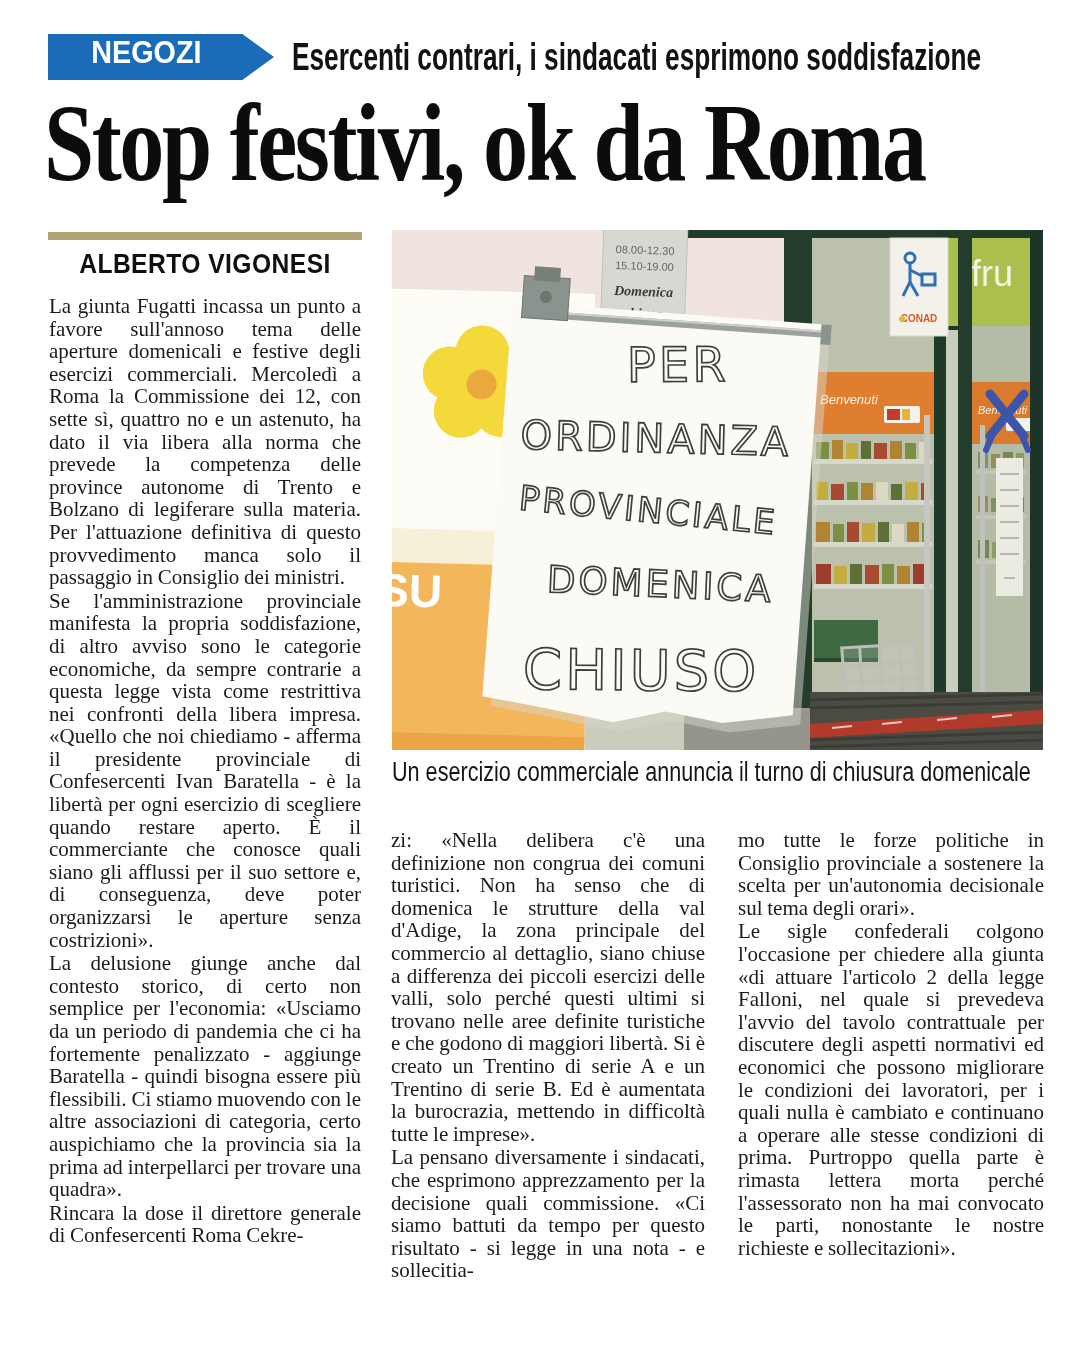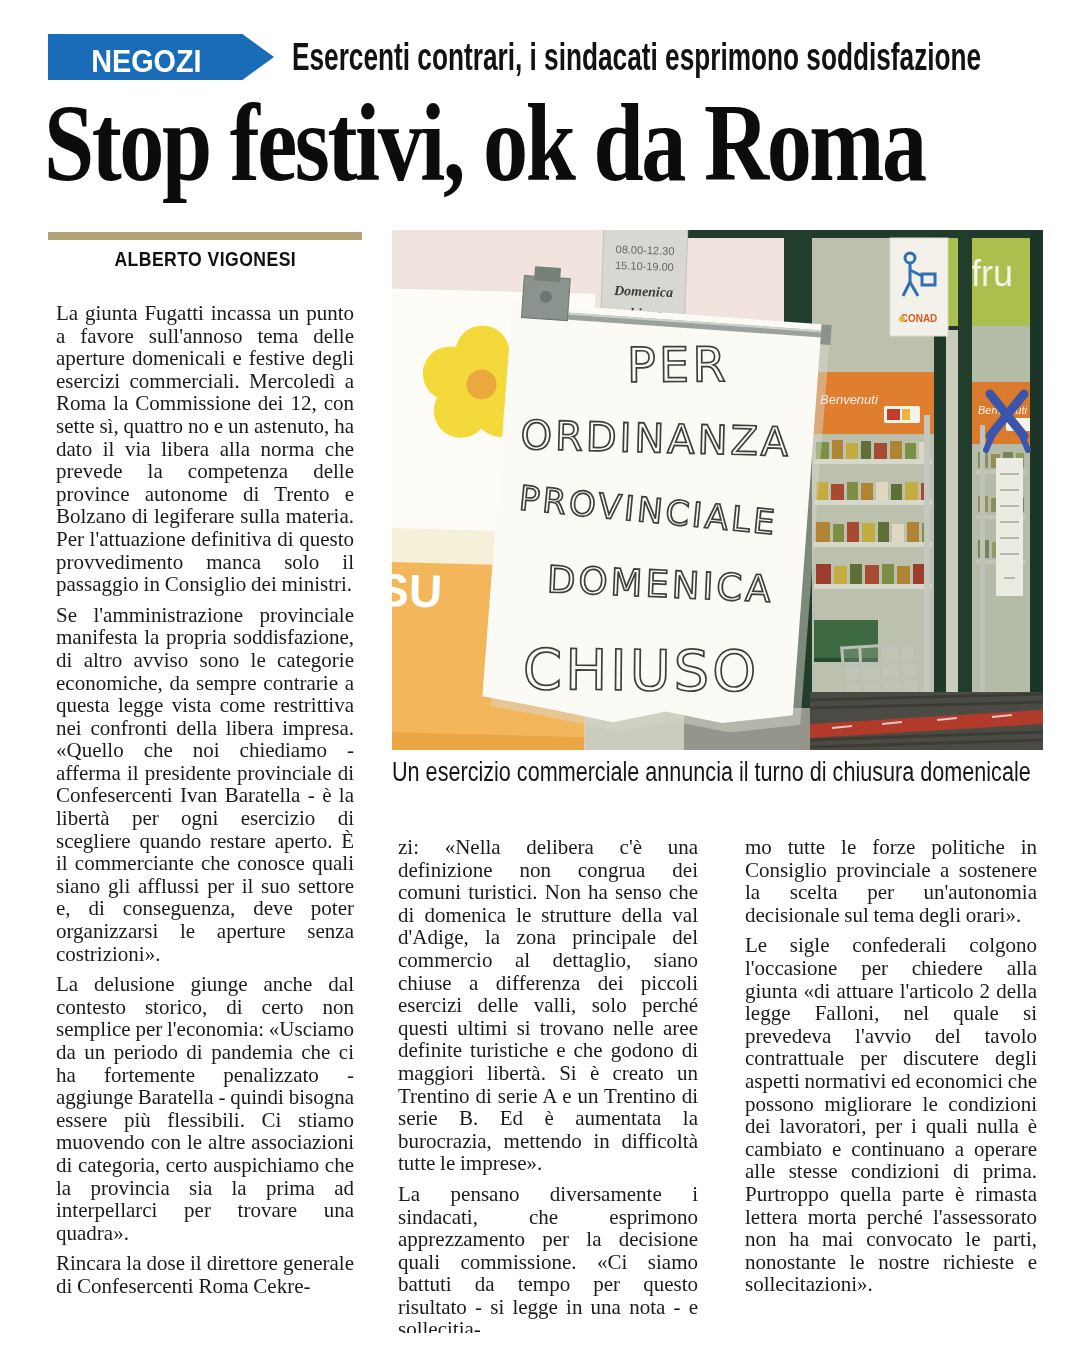--- a/index.html
+++ b/index.html
@@ -1,42 +1,42 @@
 <!DOCTYPE html>
 <html lang="it"><head>
 <meta charset="utf-8">
 <style>
   html,body { margin:0; padding:0; background:#fff; }
   .page { position:relative; width:1080px; height:1360px; background:#ffffff;
           font-family:"Liberation Serif", serif; overflow:hidden; }
 
   
   .tag { position:absolute; left:48px; top:34px; width:226px; height:46px;
-         background:#1a6bb8; display:flex; align-items:flex-end; justify-content:center;
+         background:#1a6bb8; display:flex; align-items:flex-start; justify-content:center;
          padding-right:30px; box-sizing:border-box;
          clip-path:polygon(0 0, 86% 0, 100% 50%, 86% 100%, 0 100%); }
   .tag span { font-family:"Liberation Sans", sans-serif; font-weight:bold; font-size:32px;
               color:#fff; display:inline-block; transform:scaleX(0.9); letter-spacing:0px; }
   .kicker { position:absolute; left:292px; top:36px; font-family:"Liberation Sans", sans-serif;
             font-weight:bold; font-size:38px; color:#121212; white-space:nowrap;
             transform:scaleX(0.69); transform-origin:left top; }
   .headline { position:absolute; left:44px; top:80px; font-weight:bold; font-size:110px;
               color:#0c0c0c; letter-spacing:-3px; white-space:nowrap;
               transform:scaleX(0.82); transform-origin:left top; }
 
   
   .rule { position:absolute; left:48px; top:232px; width:314px; height:8px; background:#b2a377; }
   .byline { position:absolute; left:48px; top:248px; width:314px; text-align:center;
-            font-family:"Liberation Sans", sans-serif; font-weight:bold; font-size:20px; color:#101010; }
+            font-family:"Liberation Sans", sans-serif; font-weight:bold; font-size:28px; color:#101010; }
   .byline span { display:inline-block; transform:scaleX(0.88); letter-spacing:0.5px; }
 
   
   .col { position:absolute; font-size:21px; line-height:22.6px; text-align:justify;
          color:#1b1b1b; hyphens:auto; -webkit-hyphens:auto; word-spacing:-0.5px; }
-  .col p { margin:8px; }
+  .col p { margin:1px; }
   .col1 { left:48px;  top:294px; width:314px; height:1046px; overflow:hidden; }
   .col2 { left:390px; top:828px; width:316px; height:505px; overflow:hidden; }
   .col3 { left:737px; top:828px; width:308px; height:505px; overflow:hidden; }
 
   
   .photo { position:absolute; left:392px; top:230px; width:651px; height:520px; }
   .caption { position:absolute; left:392px; top:757px; width:660px;
              font-family:"Liberation Sans", sans-serif; font-weight:normal; font-size:27px; color:#161616; }
   .caption span { display:inline-block; transform:scaleX(0.80); transform-origin:left; white-space:nowrap; }
 

